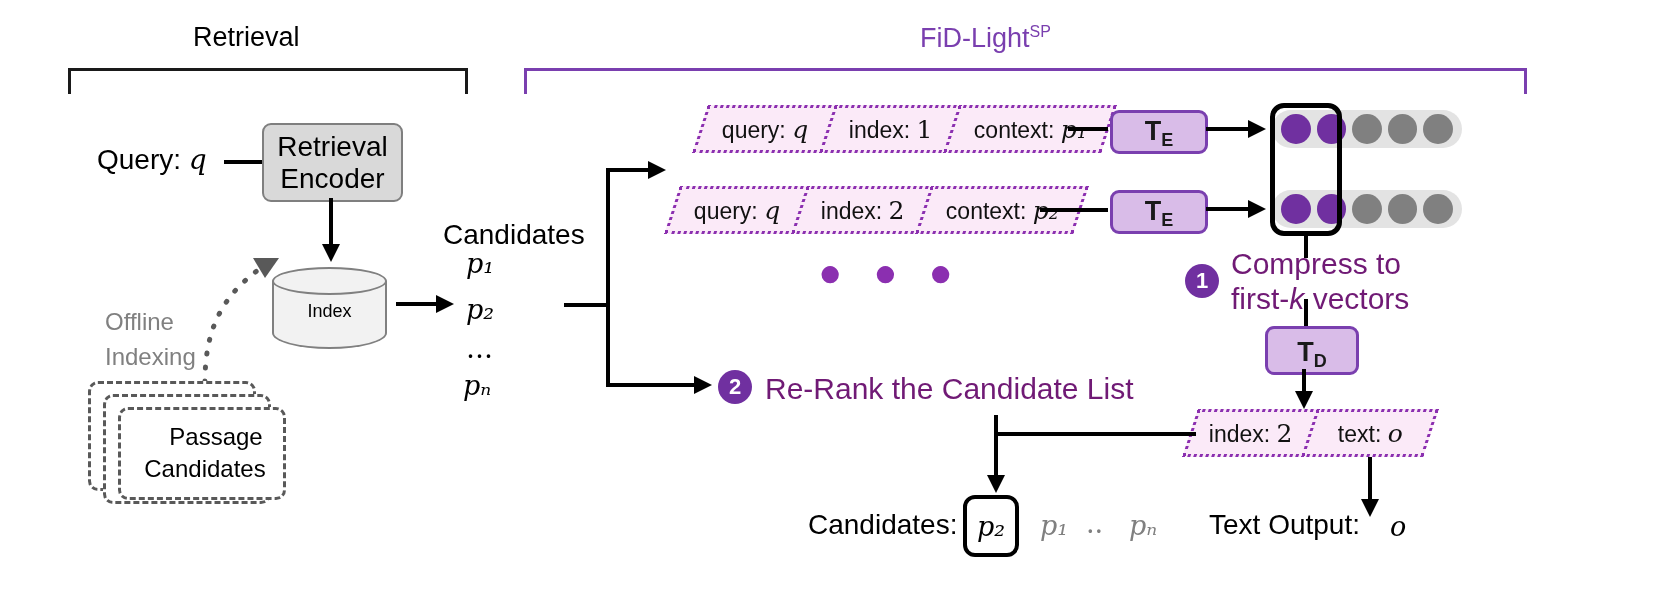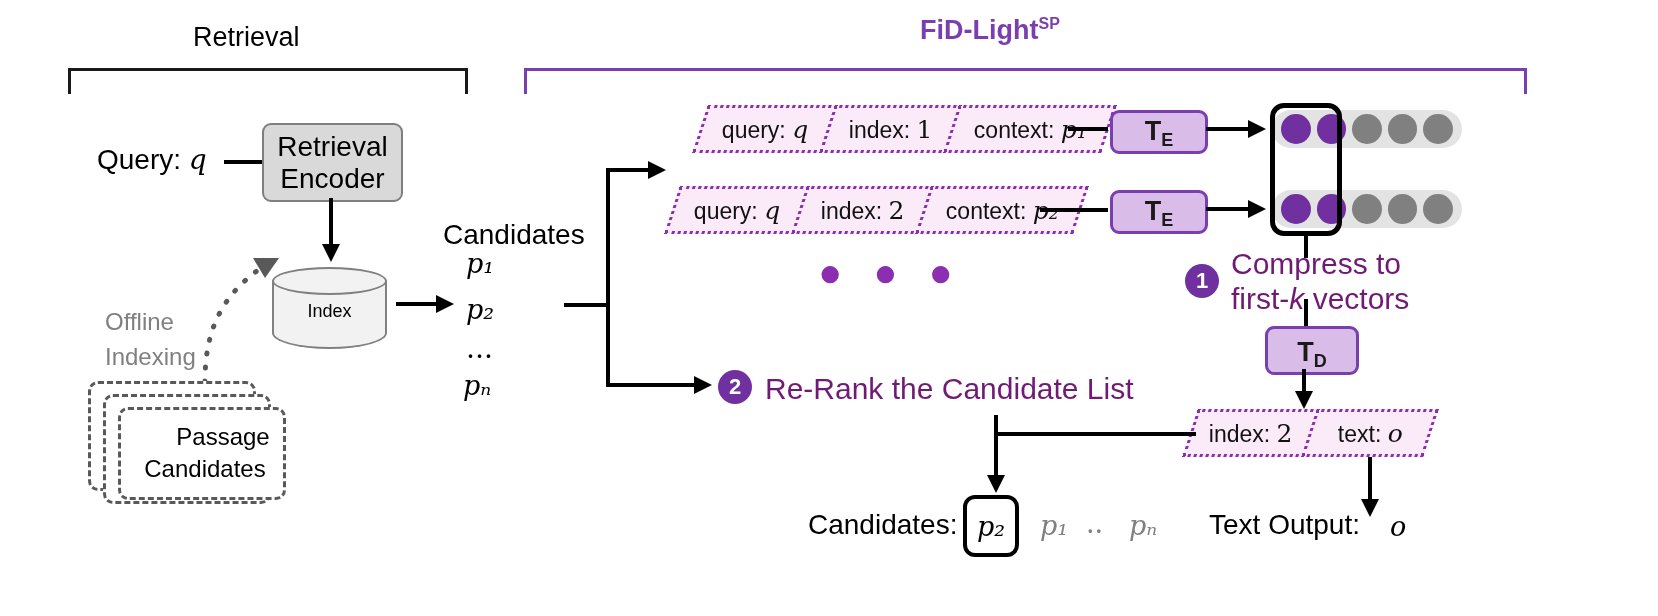--- a/index.html
+++ b/index.html
@@ -83,21 +83,21 @@
            background:#fff;display:flex;align-items:center;justify-content:center;}
 </style>
 </head>
 <body>
 
 <div id="stage">
 
   <div class="sec-title" style="left:193px;top:24px;">Retrieval</div>
   <div class="bracket" style="left:68px;top:68px;width:400px;height:26px;"></div>
 
-  <div class="sec-title purple" style="left:920px;top:16px;font-weight:bold;"><span>FiD-Light</span><span class="sup">SP</span></div>
+  <div class="sec-title purple" style="left:920px;top:24px;"><span>FiD-Light</span><span class="sup">SP</span></div>
   <div class="bracket purple" style="left:524px;top:68px;width:1003px;height:26px;"></div>
 
   <div class="txt t28" style="left:97px;top:143px;"><span>Query:</span> <span class="ser-it">q</span></div>
 
   <div class="hline" style="left:224px;top:160px;width:41px;"></div>
 
   <div class="enc-box" style="left:262px;top:123px;width:137px;height:75px;">
     <div>
       <div>Retrieval</div>
       <div>Encoder</div>
@@ -124,21 +124,21 @@
   <div class="txt t24 gray" style="left:105px;top:327px;margin-top:16px;">Indexing</div>
 
   <svg class="arrow" style="left:195px;top:240px;" width="90" height="145" viewBox="0 0 90 145">
     <path d="M10,142 C10,100 20,60 66,28" fill="none" stroke="#595959" stroke-width="5" stroke-linecap="round" stroke-dasharray="1 13"></path>
     <polygon points="84,18 58,18 70,38" fill="#595959"></polygon>
   </svg>
 
   <div class="dashbox" style="left:88px;top:381px;width:168px;height:110px;"></div>
   <div class="dashbox" style="left:103px;top:394px;width:168px;height:110px;"></div>
   <div class="dashbox" style="left:118px;top:407px;width:168px;height:93px;">
-    <div class="txt t24" style="left:18px;right:0;top:12px;width:168px;text-align:center;white-space:normal;">Passage</div>
+    <div class="txt t24" style="left:11px;right:0;top:12px;width:168px;text-align:center;white-space:normal;">Passage</div>
     <div class="txt t24" style="left:0;right:0;top:44px;width:168px;text-align:center;white-space:normal;">Candidates</div>
   </div>
 
   <div class="txt t28" style="left:443px;top:219px;">Candidates</div>
   <div class="txt ser-it" style="left:466px;top:248px;font-size:27px;">p₁</div>
   <div class="txt ser-it" style="left:466px;top:294px;font-size:27px;">p₂</div>
   <div class="txt ser" style="left:466px;top:333px;font-size:27px;">…</div>
   <div class="txt ser-it" style="left:463px;top:370px;font-size:27px;">pₙ</div>
 
   <div class="hline" style="left:564px;top:303px;width:46px;"></div>

